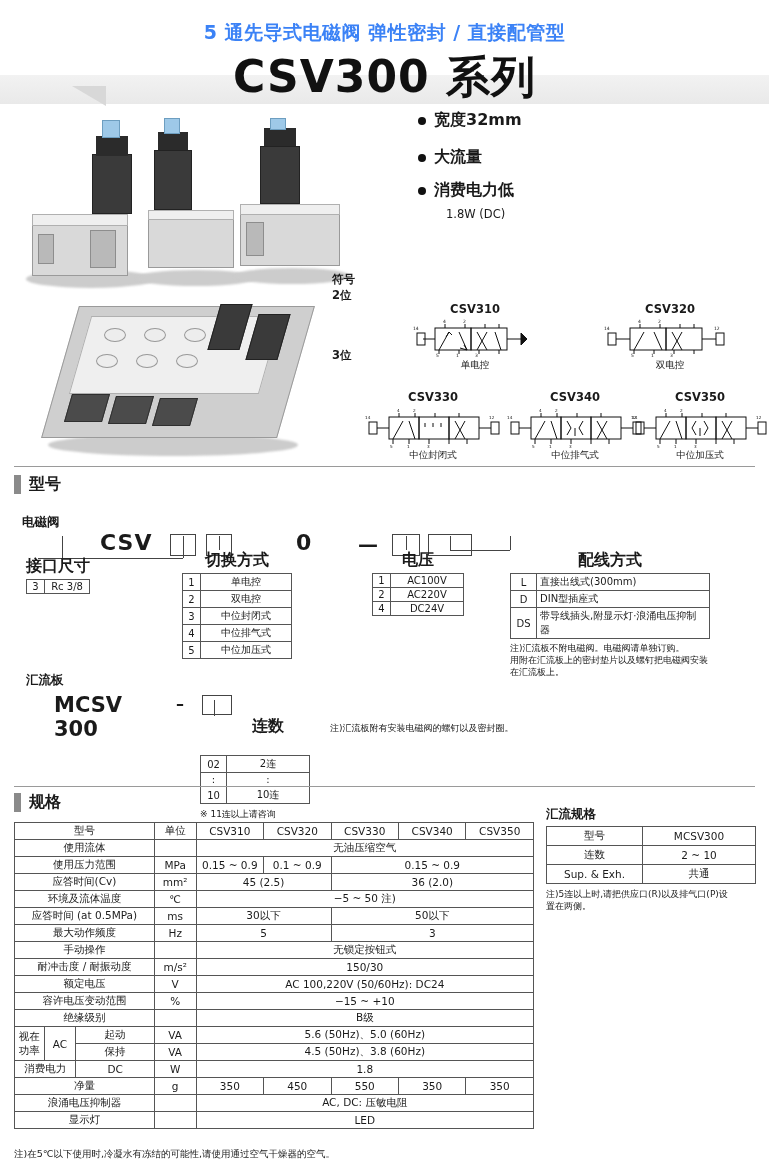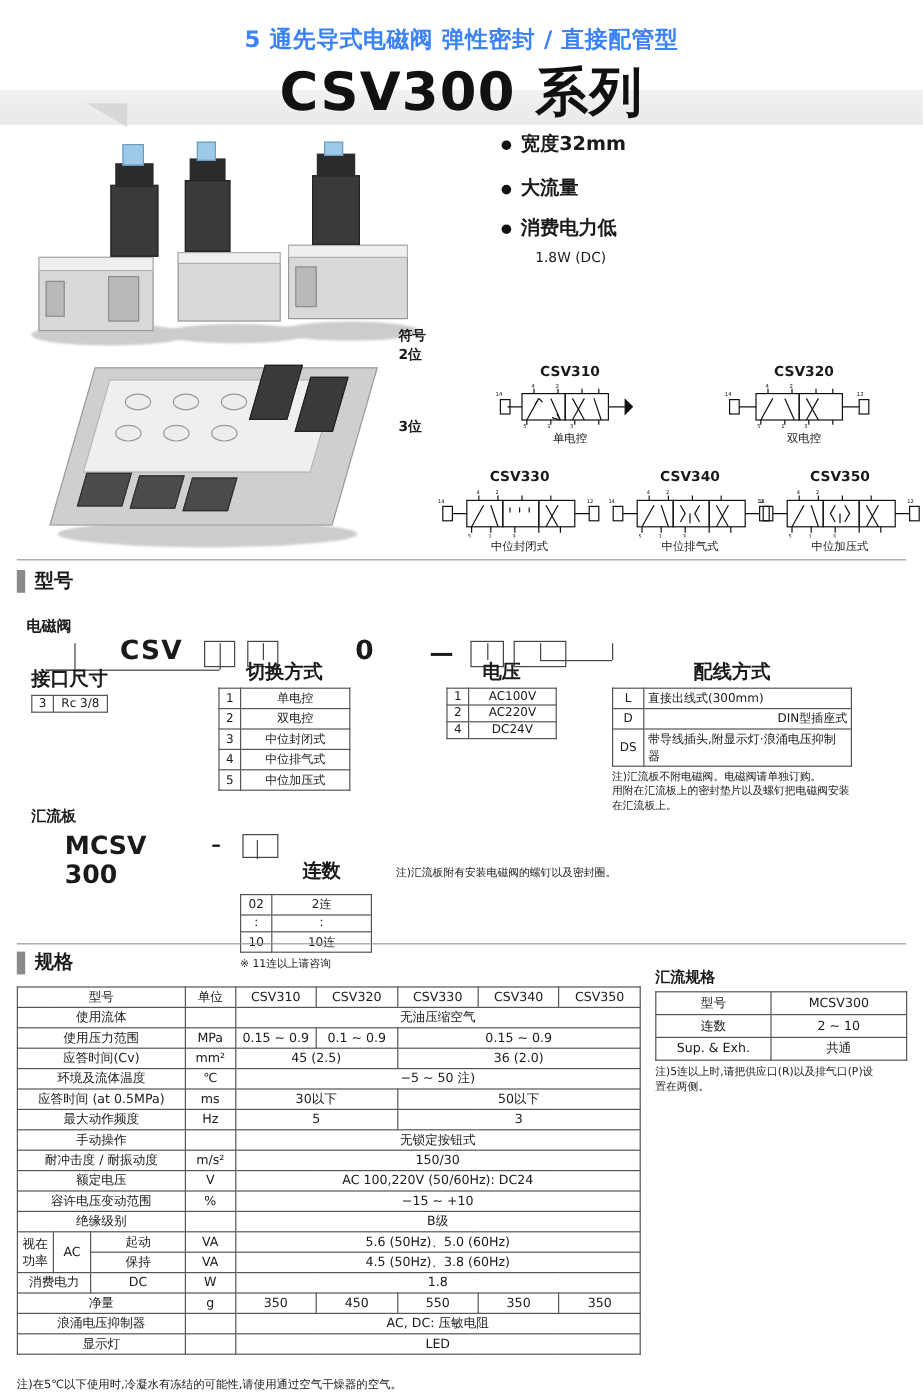--- a/index.html
+++ b/index.html
@@ -413,21 +413,21 @@
   <div style="position:absolute; left:510px; top:550px; width:200px;">
     <div class="cap-head">配线方式</div>
     <table class="grid" style="width:200px; margin-top:2px;">
       <tbody>
           <tr>
             <td style="width:26px">L</td>
             <td style="text-align:left">直接出线式(300mm)</td>
           </tr>
       <tr>
             <td>D</td>
-            <td style="text-align:right">DIN型插座式</td>
+            <td style="text-align:left">DIN型插座式</td>
           </tr>
       <tr>
             <td>DS</td>
             <td style="text-align:left">带导线插头,附显示灯·浪涌电压抑制器</td>
           </tr>
     </tbody>
       </table>
     <div class="note" style="margin-top:3px; white-space:pre-line;">注)汇流板不附电磁阀。电磁阀请单独订购。
 用附在汇流板上的密封垫片以及螺钉把电磁阀安装
 在汇流板上。</div>
@@ -440,21 +440,21 @@
     <div style="font-size:12.5px; font-weight:bold;">汇流板</div>
     <div style="position:relative; height:30px; margin-top:4px;">
       <div style="position:absolute; left:28px; top:0; font-size:21px; font-weight:bold;">MCSV 300</div>
       <div style="position:absolute; left:150px; top:1px; font-size:16px; font-weight:bold;">–</div>
       <div class="box-sm" style="left:176px; top:2px; width:30px; height:20px;"></div>
     </div>
   </div>
   <div class="vline" style="left:214px; top:700px; height:16px;"></div>
   <div style="position:absolute; left:200px; top:716px; width:110px;">
     <div class="cap-head" style="text-align:left; padding-left:52px;">连数</div>
-    <table class="grid" style="width:110px; margin-top:8px;">
+    <table class="grid" style="width:110px; margin-top:18px;">
       <tbody>
           <tr>
             <td style="width:26px">02</td>
             <td>2连</td>
           </tr>
       <tr>
             <td>:</td>
             <td>:</td>
           </tr>
       <tr>

